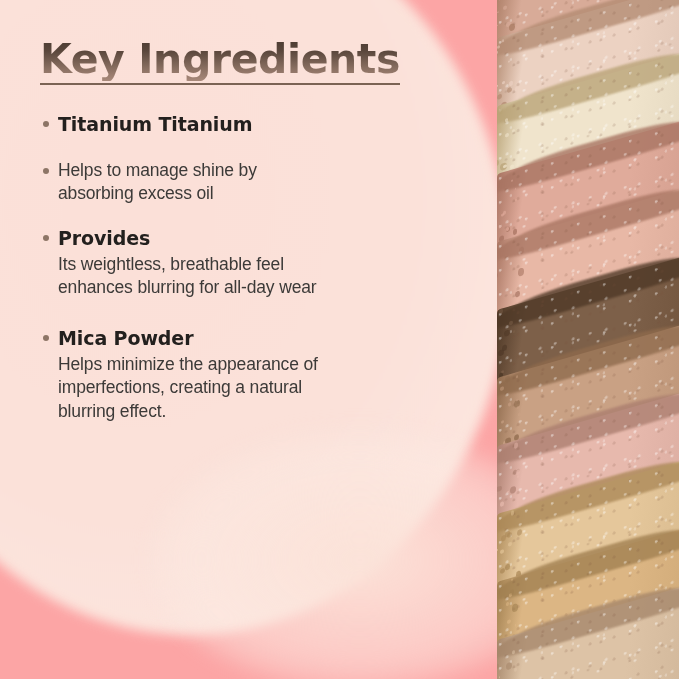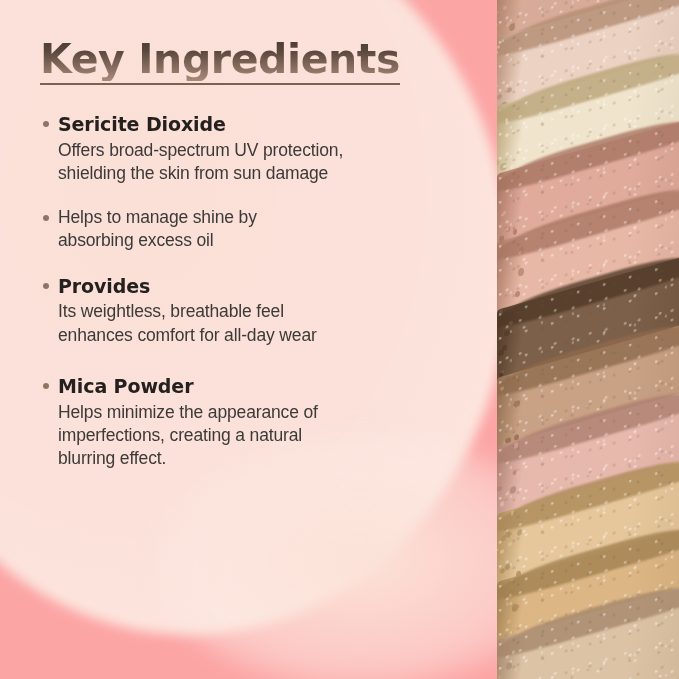--- a/index.html
+++ b/index.html
@@ -431,34 +431,32 @@
     </div>
 
   <div class="title-wrap">
     <h1 class="title">Key Ingredients</h1>
     <div class="title-rule"></div>
   </div>
 
   <ul class="list">
       <li class="item">
         <span class="dot" style="background: rgb(141, 117, 102);"></span>
-        <span class="name">Sericite Dioxide</span>
-        <span class="desc">Offers broad-spectrum UV protection,
-shielding the skin from sun damage</span>
+        <span class="name">Titanium Titanium</span>
       </li>
       <li class="item">
         <span class="dot" style="background: rgb(141, 117, 102);"></span>
         <span class="desc">Helps to manage shine by
 absorbing excess oil</span>
       </li>
       <li class="item">
         <span class="dot" style="background: rgb(141, 117, 102);"></span>
         <span class="name">Provides</span>
         <span class="desc">Its weightless, breathable feel
-enhances comfort for all-day wear</span>
+enhances blurring for all-day wear</span>
       </li>
       <li class="item">
         <span class="dot" style="background: rgb(141, 117, 102);"></span>
         <span class="name">Mica Powder</span>
         <span class="desc">Helps minimize the appearance of
 imperfections, creating a natural
 blurring effect.</span>
       </li>
     </ul>
 

